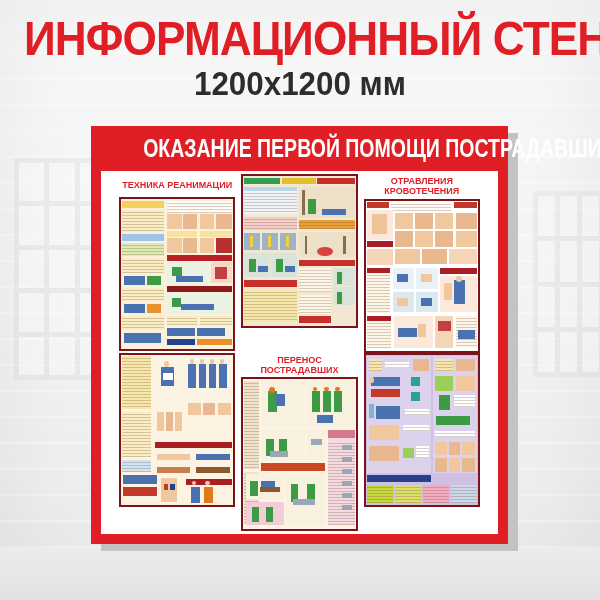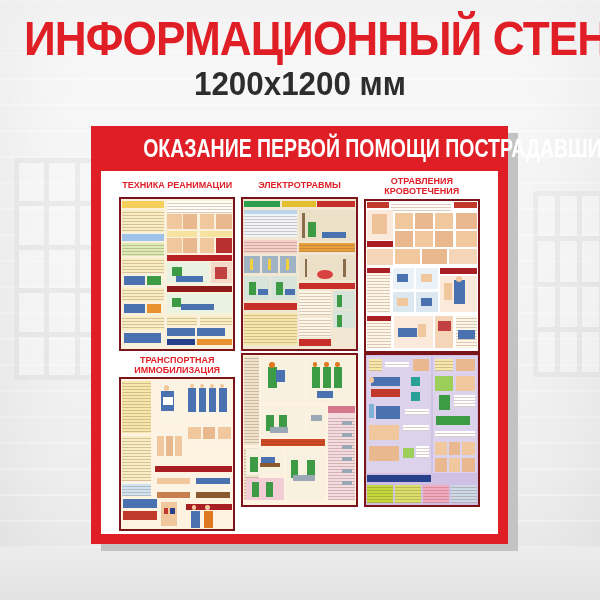--- a/index.html
+++ b/index.html
@@ -131,21 +131,20 @@
             <div class="b tx" style="left: 41%; top: 78%; width: 27%; height: 6%; background-color: rgb(249, 237, 194);"></div>
             <div class="b tx" style="left: 70%; top: 78%; width: 29%; height: 6%; background-color: rgb(249, 237, 194);"></div>
             <div class="b" style="left: 41%; top: 86%; width: 25%; height: 5%; background-color: rgb(74, 114, 176);"></div>
             <div class="b" style="left: 68%; top: 86%; width: 25%; height: 5%; background-color: rgb(74, 114, 176);"></div>
             <div class="b" style="left: 41%; top: 93%; width: 25%; height: 4%; background-color: rgb(39, 64, 139);"></div>
             <div class="b" style="left: 68%; top: 93%; width: 31%; height: 4%; background-color: rgb(232, 145, 46);"></div>
           </div>
       </div>
 
       <div class="cell">
-        <div class="panel-title">ЭЛЕКТРОТРАВМЫ</div>
         <div class="panel" style="background: rgb(242, 231, 210);">
             <div class="b" style="left: 1%; top: 1%; width: 32%; height: 4%; background-color: rgb(46, 158, 79);"></div>
             <div class="b" style="left: 34%; top: 1%; width: 31%; height: 4%; background-color: rgb(227, 191, 46);"></div>
             <div class="b" style="left: 66%; top: 1%; width: 33%; height: 4%; background-color: rgb(198, 47, 42);"></div>
             <div class="b" style="left: 1%; top: 7%; width: 47%; height: 3%; background-color: rgb(188, 214, 232);"></div>
             <div class="b tx" style="left: 1%; top: 10%; width: 47%; height: 15%; background-color: rgb(238, 244, 248);"></div>
             <div class="b tx" style="left: 1%; top: 27%; width: 47%; height: 9%; background-color: rgb(245, 207, 201);"></div>
             <div class="b" style="left: 1%; top: 38%; width: 14%; height: 11%; background-color: rgb(159, 179, 196);"></div>
             <div class="b" style="left: 17%; top: 38%; width: 14%; height: 11%; background-color: rgb(159, 179, 196);"></div>
             <div class="b" style="left: 33%; top: 38%; width: 14%; height: 11%; background-color: rgb(159, 179, 196);"></div>
@@ -222,21 +221,20 @@
             <div class="b" style="left: 29%; top: 85%; width: 17%; height: 6%; background-color: rgb(74, 114, 176);"></div>
             <div class="b" style="left: 47%; top: 82%; width: 7%; height: 9%; background-color: rgb(241, 199, 157);"></div>
             <div class="b" style="left: 62%; top: 77%; width: 16%; height: 21%; background-color: rgb(245, 213, 184);"></div>
             <div class="b" style="left: 64%; top: 80%; width: 12%; height: 7%; background-color: rgb(194, 64, 64);"></div>
             <div class="b tx" style="left: 80%; top: 77%; width: 19%; height: 21%; background-color: rgb(253, 246, 230);"></div>
             <div class="b" style="left: 82%; top: 86%; width: 15%; height: 6%; background-color: rgb(74, 114, 176);"></div>
           </div>
       </div>
 
       <div class="cell">
-        <div class="panel-title">ТРАНСПОРТНАЯ ИММОБИЛИЗАЦИЯ</div>
         <div class="panel" style="background: rgb(253, 243, 224);">
             <div class="b tx" style="left: 1%; top: 1%; width: 26%; height: 35%; background-color: rgb(246, 232, 170);"></div>
             <div class="b tx" style="left: 1%; top: 38%; width: 26%; height: 30%; background-color: rgb(249, 237, 194);"></div>
             <div class="b tx" style="left: 1%; top: 70%; width: 26%; height: 8%; background-color: rgb(207, 228, 242);"></div>
             <div class="b" style="left: 2%; top: 80%; width: 30%; height: 6%; background-color: rgb(74, 114, 176);"></div>
             <div class="b" style="left: 2%; top: 88%; width: 30%; height: 6%; background-color: rgb(192, 57, 43);"></div>
             <div class="b" style="left: 30%; top: 1%; width: 26%; height: 31%; background-color: rgb(251, 243, 227);"></div>
             <div class="b" style="left: 36%; top: 8%; width: 11%; height: 13%; background-color: rgb(74, 114, 176);"></div>
             <div class="b rnd" style="left: 38%; top: 4%; width: 5%; height: 4%; background-color: rgb(241, 199, 157);"></div>
             <div class="b" style="left: 37%; top: 12%; width: 9%; height: 5%; background-color: rgb(255, 255, 255);"></div>
@@ -271,20 +269,21 @@
             <div class="b" style="left: 74%; top: 88%; width: 8%; height: 11%; background-color: rgb(224, 120, 32);"></div>
             <div class="b rnd" style="left: 63%; top: 84%; width: 4%; height: 3%; background-color: rgb(241, 199, 157);"></div>
             <div class="b rnd" style="left: 75%; top: 84%; width: 4%; height: 3%; background-color: rgb(241, 199, 157);"></div>
             <div class="b" style="left: 36%; top: 82%; width: 14%; height: 16%; background-color: rgb(241, 199, 157);"></div>
             <div class="b" style="left: 38%; top: 86%; width: 4%; height: 4%; background-color: rgb(192, 57, 43);"></div>
             <div class="b" style="left: 44%; top: 86%; width: 4%; height: 4%; background-color: rgb(39, 64, 139);"></div>
           </div>
       </div>
 
       <div class="cell">
+        <div class="panel-title">ПЕРЕНОС ПОСТРАДАВШИХ</div>
         <div class="panel" style="background: rgb(253, 243, 224);">
             <div class="b tx" style="left: 1%; top: 1%; width: 13%; height: 59%; background-color: rgb(239, 227, 204);"></div>
             <div class="b tx" style="left: 1%; top: 62%; width: 13%; height: 35%; background-color: rgb(239, 227, 204);"></div>
             <div class="b" style="left: 16%; top: 1%; width: 39%; height: 31%; background-color: rgb(249, 241, 223);"></div>
             <div class="b" style="left: 57%; top: 1%; width: 42%; height: 31%; background-color: rgb(249, 241, 223);"></div>
             <div class="b" style="left: 22%; top: 8%; width: 8%; height: 14%; background-color: rgb(61, 154, 69);"></div>
             <div class="b" style="left: 29%; top: 10%; width: 8%; height: 8%; background-color: rgb(74, 114, 176);"></div>
             <div class="b rnd" style="left: 23%; top: 5%; width: 5%; height: 4%; background-color: rgb(224, 120, 32);"></div>
             <div class="b" style="left: 61%; top: 8%; width: 7%; height: 14%; background-color: rgb(61, 154, 69);"></div>
             <div class="b" style="left: 71%; top: 8%; width: 7%; height: 14%; background-color: rgb(61, 154, 69);"></div>

